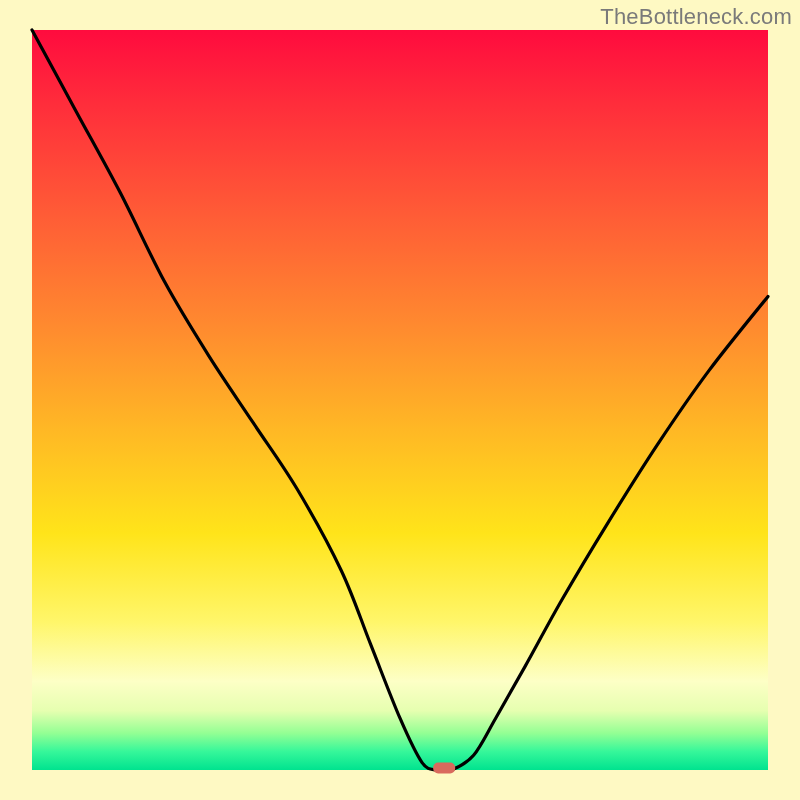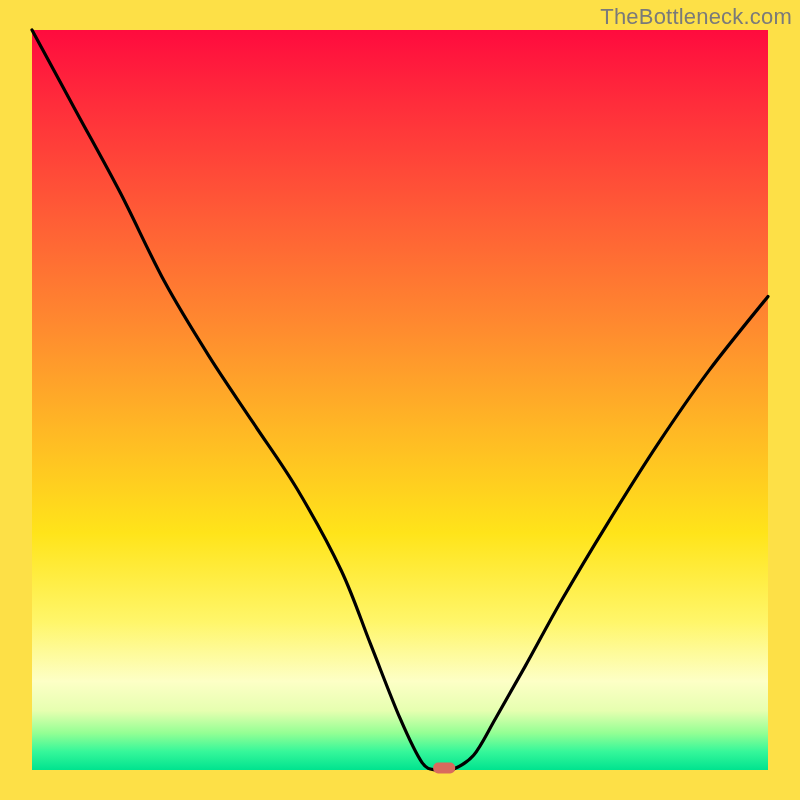--- a/index.html
+++ b/index.html
@@ -7,21 +7,21 @@
     padding: 0;
     width: 800px;
     height: 800px;
     background: #000;
     overflow: hidden;
   }
   .frame {
     position: relative;
     width: 800px;
     height: 800px;
-    background: #fde047;
+    background: #fef9c3;
   }
   .plot-area {
     position: absolute;
     left: 32px;
     top: 30px;
     width: 736px;
     height: 740px;
     
     background: linear-gradient(
       to bottom,

